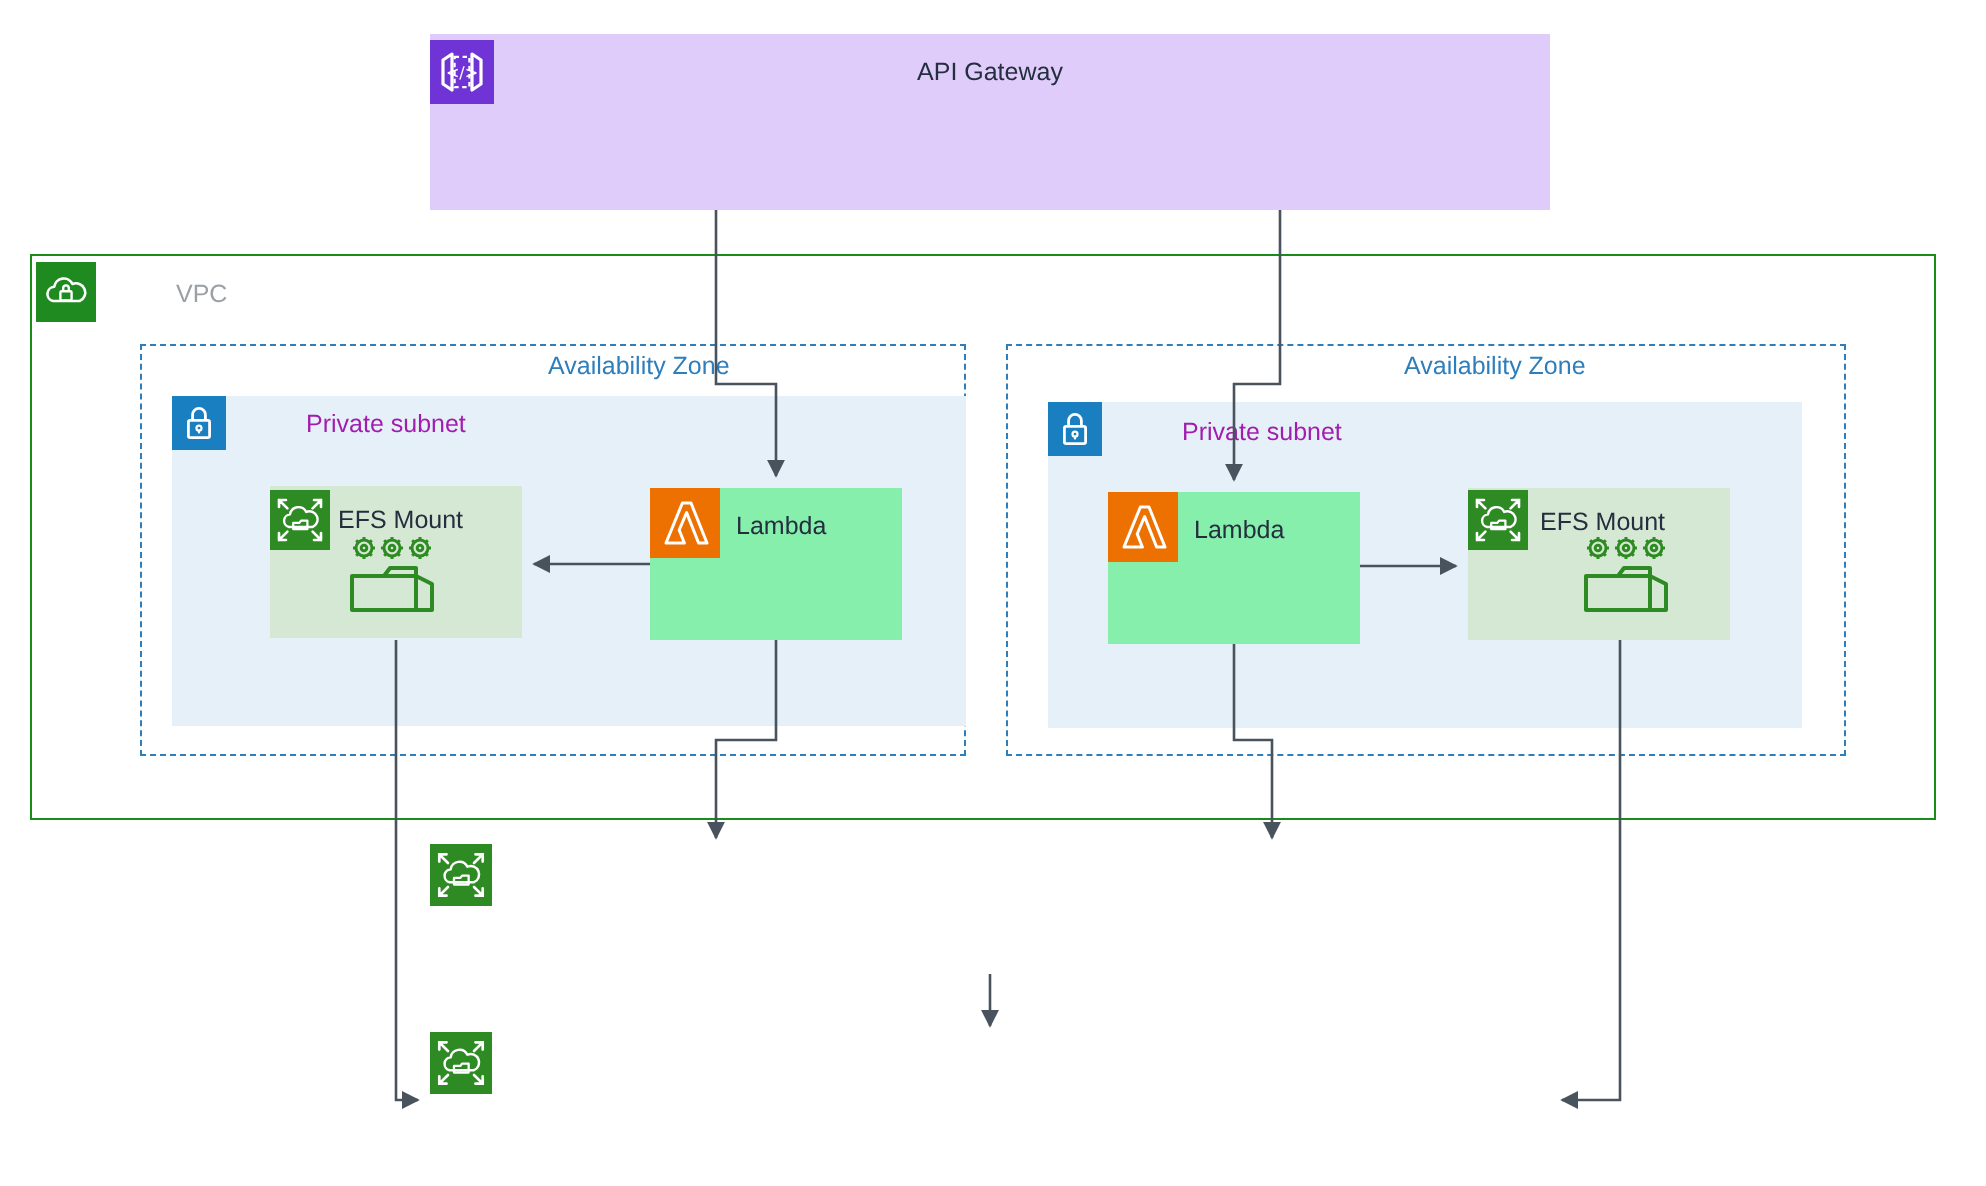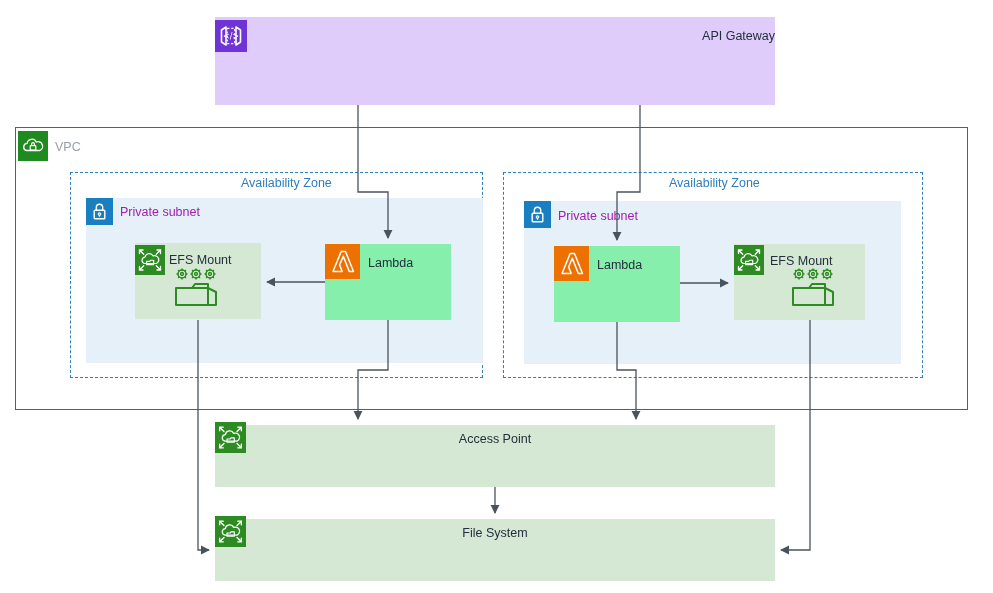--- a/index.html
+++ b/index.html
@@ -30,20 +30,21 @@
   }
   .grp-subnet {
     background: #e5f0f8;
     border: none;
   }
   .grp-label {
     position: absolute;
     font-size: 12.5px;
     line-height: 1;
     white-space: nowrap;
+    margin-left: 33px;
   }
   .lbl-vpc { color: #9aa0a6; }
   .lbl-az  { color: #2e7ebb; text-align: center; }
   .lbl-subnet { color: #a21caf; }
 
   
   .box {
     border: none;
   }
   .box-apigw { background: #e0ccfa; }
@@ -78,21 +79,21 @@
     width: 993px; height: 593px;
     pointer-events: none;
   }
 </style>
 </head>
 <body>
 
 <div id="canvas">
 
   <div class="abs box box-apigw" style="left:215px; top:17px; width:560px; height:88px;">
-    <div class="box-title box-title-center" style="top:13px;text-align:right;">API Gateway</div>
+    <div class="box-title box-title-center" style="top:13px;">API Gateway</div>
   </div>
   <span class="icon-tile" style="left:215px; top:20px;">
     <svg width="32" height="32" viewBox="0 0 32 32">
       <rect x="0" y="0" width="32" height="32" fill="#6f33d6"></rect>
       <path d="M11 7 L6.5 10 L6.5 22 L11 25 Z" fill="none" stroke="#ffffff" stroke-width="1.6" stroke-linejoin="round"></path>
       <path d="M21 7 L25.5 10 L25.5 22 L21 25 Z" fill="none" stroke="#ffffff" stroke-width="1.6" stroke-linejoin="round"></path>
       <rect x="12.3" y="8.4" width="7.4" height="15.2" fill="none" stroke="#ffffff" stroke-width="1.1" stroke-dasharray="2.2 1.8"></rect>
       <text x="16" y="19" font-family="DejaVu Sans, sans-serif" font-size="8" fill="#ffffff" text-anchor="middle">&lt;/&gt;</text>
     </svg>
   </span>
@@ -217,38 +218,32 @@
         <circle cx="38" cy="7" r="4"></circle>
           <circle cx="38" cy="7" r="1.4"></circle>
         <path d="M38 1.5 v2 M38 10.5 v2 M32.5 7 h2 M41.5 7 h2 M34.1 3.1 l1.4 1.4 M40.5 9.5 l1.4 1.4 M41.9 3.1 l-1.4 1.4 M35.5 9.5 l-1.4 1.4"></path>
       </g>
       <path d="M4 21 h16 l3 -4 h13 v5" fill="none" stroke="#2e8b23" stroke-width="2" stroke-linejoin="round"></path>
       <path d="M4 21 h32 v17 h-32 z" fill="none" stroke="#2e8b23" stroke-width="2" stroke-linejoin="round"></path>
       <path d="M36 21 l8 4 v13 h-40" fill="none" stroke="#2e8b23" stroke-width="2" stroke-linejoin="round"></path>
     </svg>
   </span>
 
-  <div class="abs box box-efs" style="left:215px; top:425px; width:560px; height:62px;">
-    <div class="box-title box-title-center" style="top:8px;">Access Point</div>
-  </div>
   <span class="icon-tile" style="left:215px; top:422px;">
     <svg width="31" height="31" viewBox="0 0 30 30">
       <rect x="0" y="0" width="30" height="30" fill="#2e8b23"></rect>
       <path d="M9.5 18.5 a3.2 3.2 0 0 1 0.5 -6.3 a4.3 4.3 0 0 1 8.1 -1.2 a3.5 3.5 0 0 1 3.2 7.5 Z" fill="none" stroke="#ffffff" stroke-width="1.2" stroke-linejoin="round"></path>
       <path d="M11.6 16.4 h3.1 l0.8 -1.1 h3.2 v4.3 h-7.1 z" fill="none" stroke="#ffffff" stroke-width="1.1" stroke-linejoin="round"></path>
       <path d="M4.5 8.5 v-3.5 h3.5 M4.5 5 l4.2 4.2" stroke="#ffffff" stroke-width="1.3" fill="none" stroke-linecap="round"></path>
       <path d="M25.5 8.5 v-3.5 h-3.5 M25.5 5 l-4.2 4.2" stroke="#ffffff" stroke-width="1.3" fill="none" stroke-linecap="round"></path>
       <path d="M4.5 21.5 v3.5 h3.5 M4.5 25 l4.2 -4.2" stroke="#ffffff" stroke-width="1.3" fill="none" stroke-linecap="round"></path>
       <path d="M25.5 21.5 v3.5 h-3.5 M25.5 25 l-4.2 -4.2" stroke="#ffffff" stroke-width="1.3" fill="none" stroke-linecap="round"></path>
     </svg>
   </span>
 
-  <div class="abs box box-efs" style="left:215px; top:519px; width:560px; height:62px;">
-    <div class="box-title box-title-center" style="top:8px;">File System</div>
-  </div>
   <span class="icon-tile" style="left:215px; top:516px;">
     <svg width="31" height="31" viewBox="0 0 30 30">
       <rect x="0" y="0" width="30" height="30" fill="#2e8b23"></rect>
       <path d="M9.5 18.5 a3.2 3.2 0 0 1 0.5 -6.3 a4.3 4.3 0 0 1 8.1 -1.2 a3.5 3.5 0 0 1 3.2 7.5 Z" fill="none" stroke="#ffffff" stroke-width="1.2" stroke-linejoin="round"></path>
       <path d="M11.6 16.4 h3.1 l0.8 -1.1 h3.2 v4.3 h-7.1 z" fill="none" stroke="#ffffff" stroke-width="1.1" stroke-linejoin="round"></path>
       <path d="M4.5 8.5 v-3.5 h3.5 M4.5 5 l4.2 4.2" stroke="#ffffff" stroke-width="1.3" fill="none" stroke-linecap="round"></path>
       <path d="M25.5 8.5 v-3.5 h-3.5 M25.5 5 l-4.2 4.2" stroke="#ffffff" stroke-width="1.3" fill="none" stroke-linecap="round"></path>
       <path d="M4.5 21.5 v3.5 h3.5 M4.5 25 l4.2 -4.2" stroke="#ffffff" stroke-width="1.3" fill="none" stroke-linecap="round"></path>
       <path d="M25.5 21.5 v3.5 h-3.5 M25.5 25 l-4.2 -4.2" stroke="#ffffff" stroke-width="1.3" fill="none" stroke-linecap="round"></path>
     </svg>

